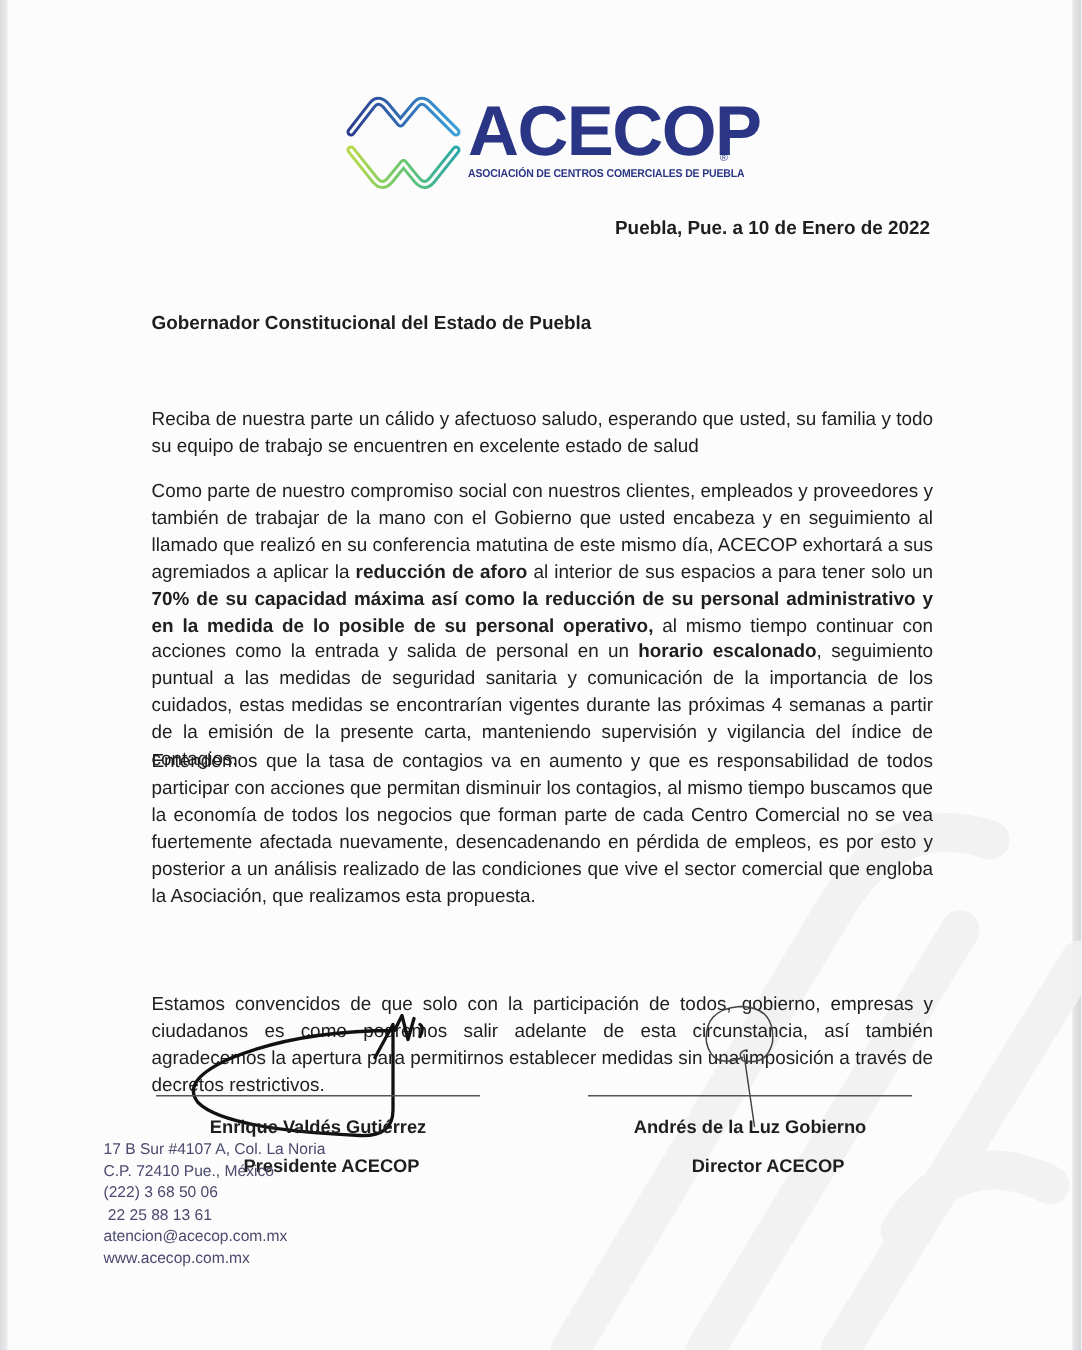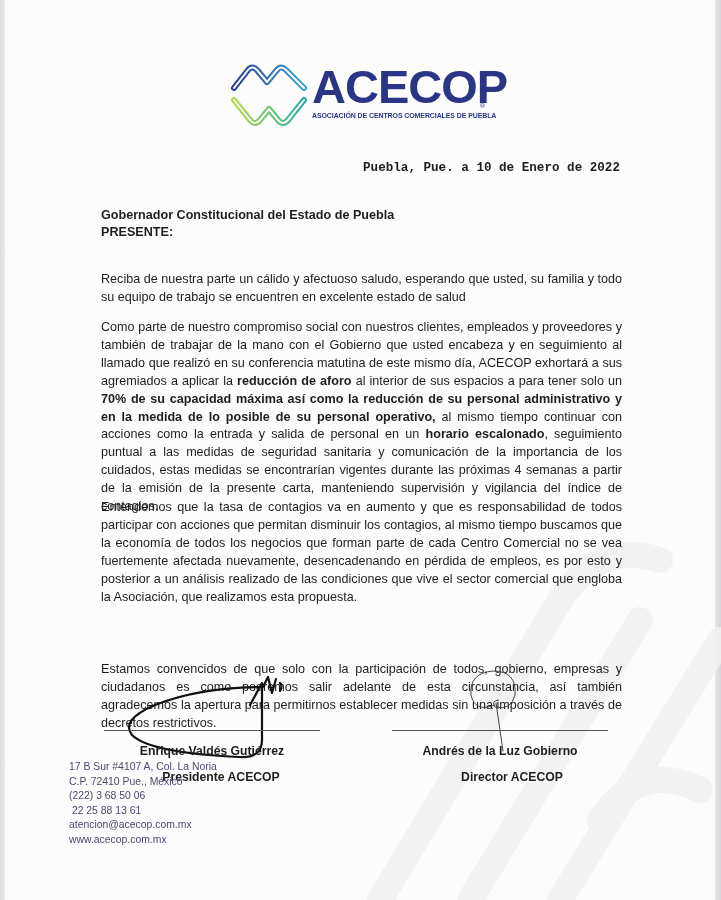--- a/index.html
+++ b/index.html
@@ -17,21 +17,21 @@
   .watermark { position: absolute; left: 0; top: 0; width: 721px; height: 900px; pointer-events: none; }
 
   .logo { position: absolute; left: 230px; top: 60px; width: 265px; height: 72px; }
   .logo-mark { position: absolute; left: 0; top: 0; width: 78px; height: 72px; }
   .logo-word { position: absolute; left: 82px; top: 2px; font-family: "Liberation Sans", sans-serif;
     font-weight: bold; font-size: 47px; letter-spacing: -1px; color: #2a3585; line-height: 50px; }
   .logo-reg { position: absolute; left: 250px; top: 42px; font-size: 7px; color: #2a3585; }
   .logo-sub { position: absolute; left: 82px; top: 51px; font-size: 7.6px; font-weight: bold;
     color: #2a3585; letter-spacing: -0.1px; white-space: nowrap; transform: scaleX(0.92); transform-origin: left; }
 
-  .date { position: absolute; right: 101px; top: 161px; font-size: 12.6px; font-weight: bold; font-family: Liberation Mono, monospace; }
+  .date { position: absolute; right: 101px; top: 145px; font-size: 12.6px; font-weight: bold; }
 
   .recipient { position: absolute; left: 101px; top: 207px; font-size: 12.6px; font-weight: bold; line-height: 17px; }
 
   .body-text { position: absolute; left: 101px; width: 521px; font-size: 12.6px; line-height: 17.9px;
     text-align: justify; }
   .p1 { top: 271px; }
   .p2 { top: 319px; }
   .p3 { top: 499px; }
   .p4 { top: 625px; margin-top: 36px; }
   .body-text b { font-weight: bold; }
@@ -95,21 +95,20 @@
   </svg>
   <div class="logo-word">ACECOP</div>
   <div class="logo-reg">®</div>
   <div class="logo-sub">ASOCIACIÓN DE CENTROS COMERCIALES DE PUEBLA</div>
 </div>
 
 <div class="date">Puebla, Pue. a 10 de Enero de 2022</div>
 
 <div class="recipient">
   <div>Gobernador Constitucional del Estado de Puebla</div>
-  <div>PRESENTE:</div>
 </div>
 
 <div class="body-text p1">Reciba de nuestra parte un cálido y afectuoso saludo, esperando que usted, su familia y todo su equipo de trabajo se encuentren en excelente estado de salud</div>
 
 <div class="body-text p2"><span>Como parte de nuestro compromiso social con nuestros clientes, empleados y proveedores y también de trabajar de la mano con el Gobierno que usted encabeza y en seguimiento al llamado que realizó en su conferencia matutina de este mismo día, ACECOP exhortará a sus agremiados a aplicar la </span><b>reducción de aforo</b><span> al interior de sus espacios a para tener solo un </span><b>70% de su capacidad máxima así como la reducción de su personal administrativo y en la medida de lo posible de su personal operativo,</b><span> al mismo tiempo continuar con acciones como la entrada y salida de personal en un </span><b>horario escalonado</b><span>, seguimiento puntual a las medidas de seguridad sanitaria y comunicación de la importancia de los cuidados, estas medidas se encontrarían vigentes durante las próximas 4 semanas a partir de la emisión de la presente carta, manteniendo supervisión y vigilancia del índice de contagios.</span></div>
 
 <div class="body-text p3">Entendemos que la tasa de contagios va en aumento y que es responsabilidad de todos participar con acciones que permitan disminuir los contagios, al mismo tiempo buscamos que la economía de todos los negocios que forman parte de cada Centro Comercial no se vea fuertemente afectada nuevamente, desencadenando en pérdida de empleos, es por esto y posterior a un análisis realizado de las condiciones que vive el sector comercial que engloba la Asociación, que realizamos esta propuesta.</div>
 
 <div class="body-text p4">Estamos convencidos de que solo con la participación de todos, gobierno, empresas y ciudadanos es como podremos salir adelante de esta circunstancia, así también agradecemos la apertura para permitirnos establecer medidas sin una imposición a través de decretos restrictivos.</div>
 

